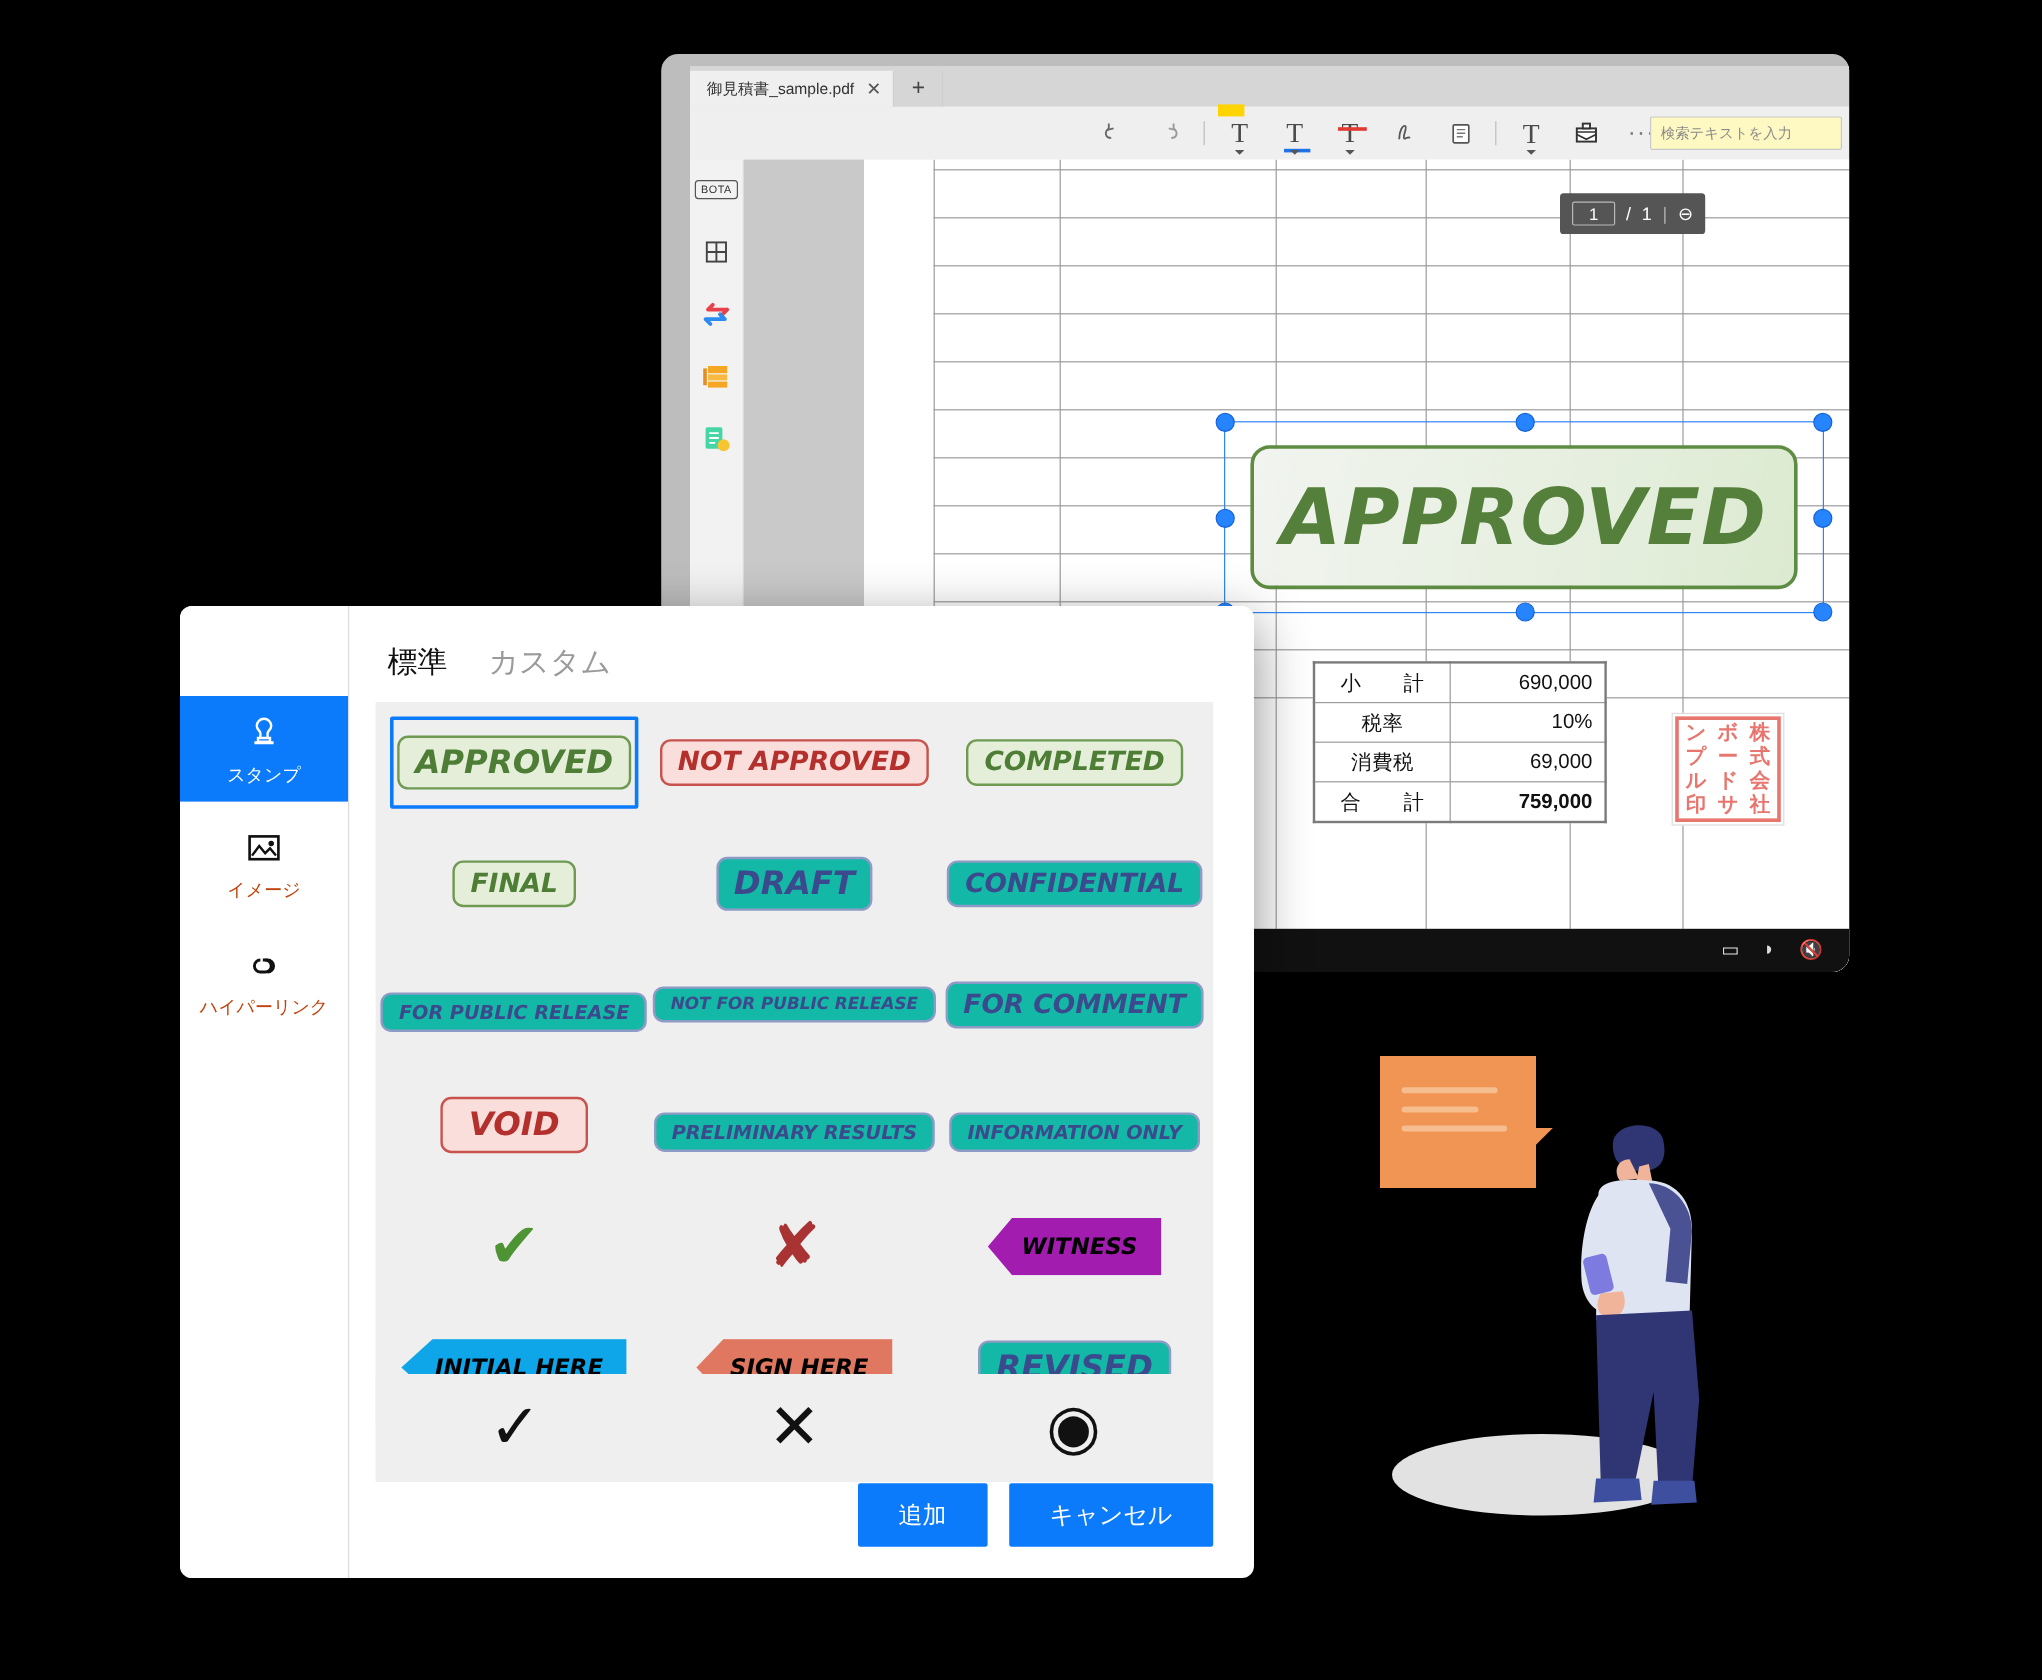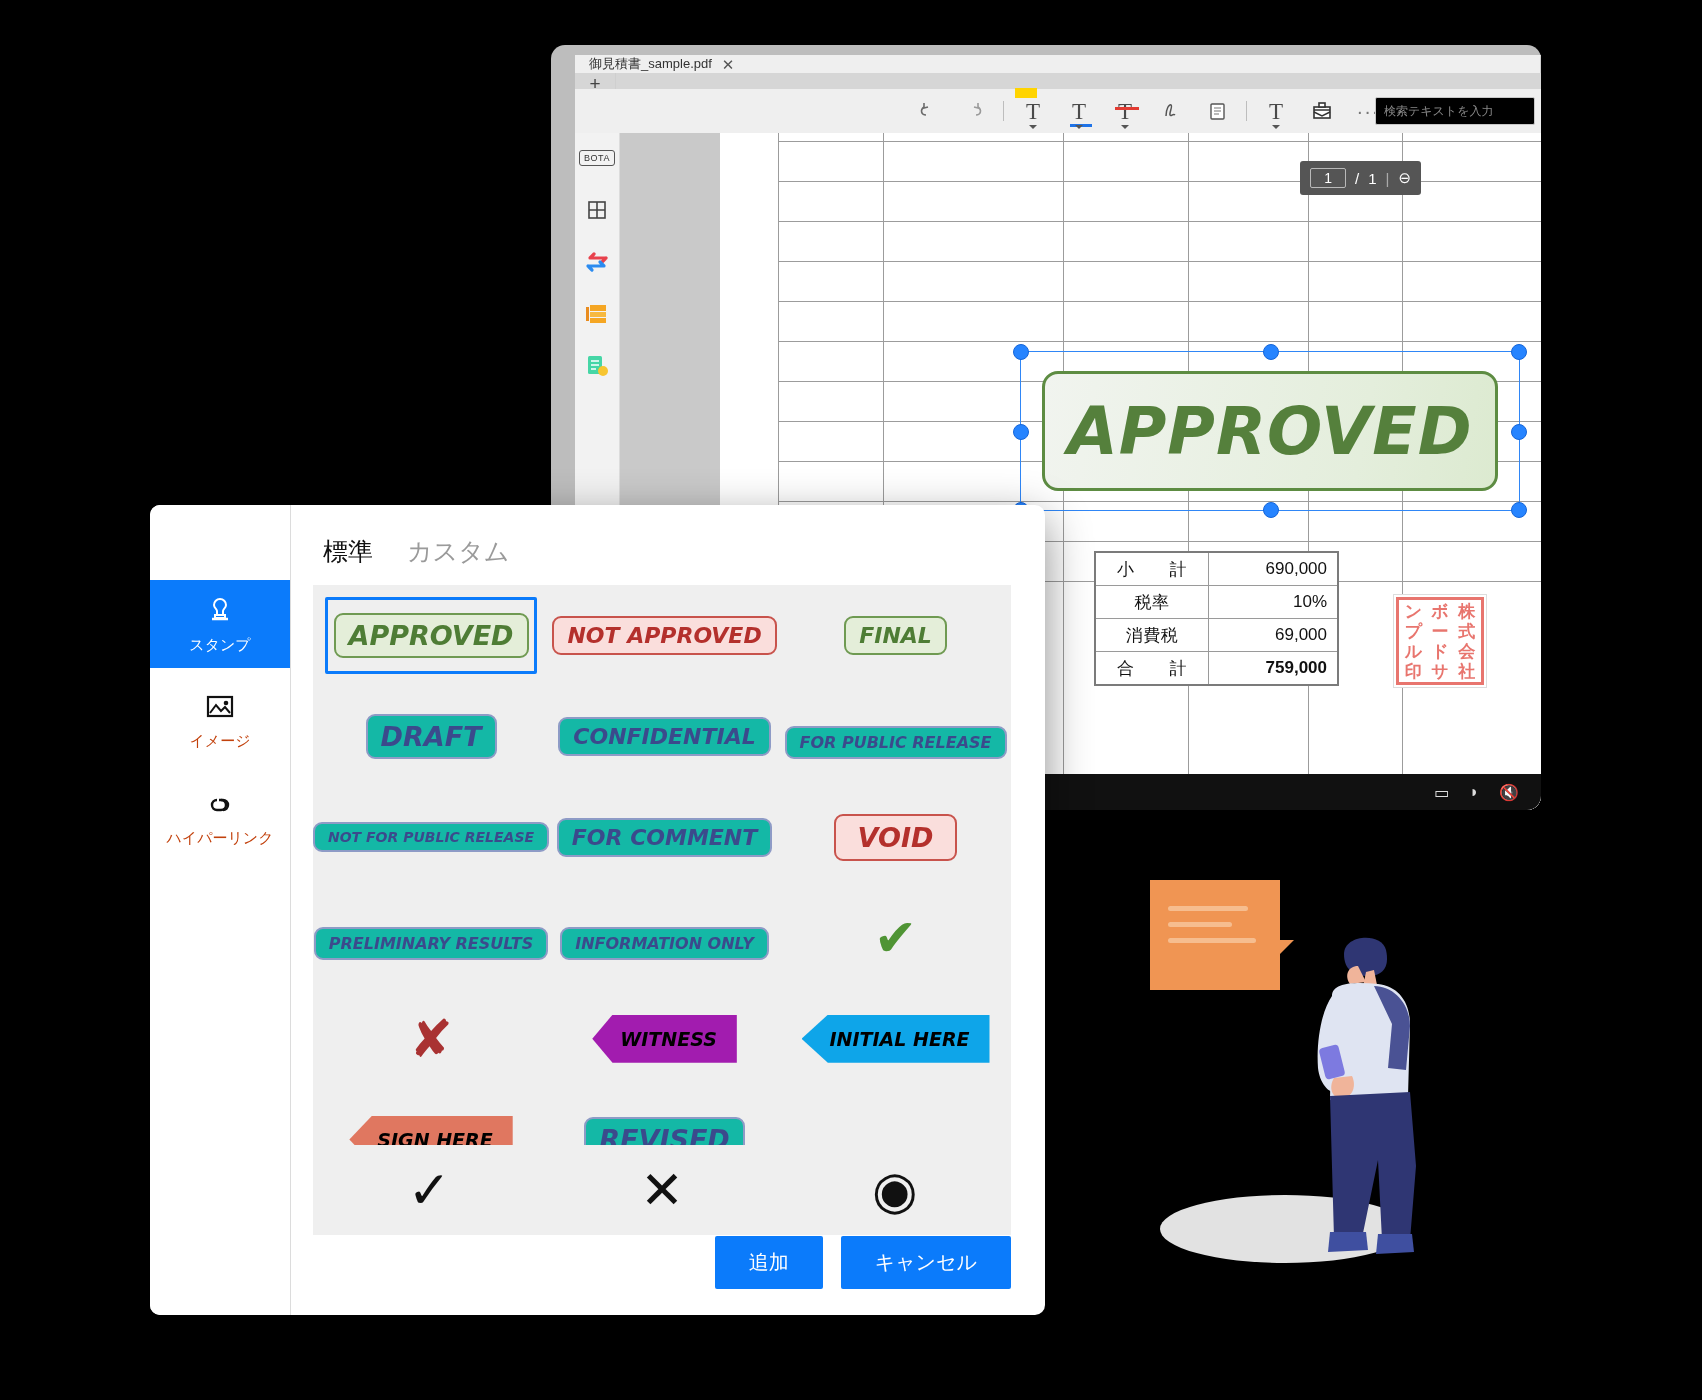--- a/index.html
+++ b/index.html
@@ -14,21 +14,21 @@
 
   
   #pdf-window{
     position:absolute;left:551px;top:45px;width:990px;height:765px;
     background:#bdbdbd;border-radius:14px;
     box-shadow:0 10px 40px rgba(0,0,0,.55);
     overflow:hidden;
   }
   #pdf-chrome{position:absolute;left:24px;top:10px;right:0;bottom:0;background:#fff;}
   
-  .tabstrip{height:34px;background:#d6d6d6;display:flex;flex-direction:column;}
+  .tabstrip{height:34px;background:#d6d6d6;display:flex;align-items:flex-end;}
   .tab{
     height:30px;background:#efefef;display:flex;align-items:center;gap:10px;
     padding:0 10px 0 14px;font-size:13px;color:#333;border-right:1px solid #cfcfcf;
   }
   .tab-close{font-size:15px;color:#555;line-height:1;}
   .tab-new{width:40px;height:30px;display:flex;align-items:center;justify-content:center;
     font-size:19px;color:#444;background:#d6d6d6;border-right:1px solid #cfcfcf;}
   .tabstrip-rest{flex:1;background:#d6d6d6;}
 
   
@@ -36,21 +36,21 @@
     display:flex;align-items:center;position:relative;}
   .tb-spacer{width:330px;}
   .tb-btn{width:46px;height:44px;display:flex;align-items:center;justify-content:center;
     position:relative;color:#4a4a4a;}
   .tb-sep{width:1px;height:20px;background:#bdbdbd;margin:0 6px;}
   .caret{position:absolute;bottom:4px;left:50%;transform:translateX(-50%);
     width:0;height:0;border-left:4px solid transparent;border-right:4px solid transparent;
     border-top:4px solid #555;}
   .serifT{font-family:"Liberation Serif","DejaVu Serif",serif;font-size:23px;line-height:1;}
   .search-box{
-    position:absolute;right:6px;top:8px;width:150px;height:26px;background:#000000;
+    position:absolute;right:6px;top:8px;width:150px;height:26px;background:#fef9c3;
     border:1px solid #c8c8c8;border-radius:2px;display:flex;align-items:center;
     padding-left:8px;font-size:12px;color:#8a8a8a;overflow:hidden;white-space:nowrap;}
 
   
   .pdfbody{position:absolute;left:0;right:0;top:78px;bottom:0;background:#fff;display:flex;}
   .leftrail{width:44px;background:#f2f2f2;border-right:1px solid #dcdcdc;
     display:flex;flex-direction:column;align-items:center;padding-top:10px;gap:22px;}
   .rail-ico{width:30px;height:30px;display:flex;align-items:center;justify-content:center;}
   .bota{border:1.5px solid #555;border-radius:3px;font-size:9px;letter-spacing:.5px;
     color:#333;padding:2px 4px;font-family:"Liberation Sans",sans-serif;}
@@ -408,20 +408,23 @@
       </div>
 
       <div id="stamp-grid">
 
         <div class="cell">
           <div class="sel-ring"></div>
           <div class="chip g-green sz-lg">APPROVED</div>
         </div>
         <div class="cell">
           <div class="chip g-red sz-md">NOT APPROVED</div>
+        </div>
+        <div class="cell">
+          <div class="chip g-green sz-md">COMPLETED</div>
         </div>
 
         <div class="cell">
           <div class="chip g-green sz-md">FINAL</div>
         </div>
         <div class="cell">
           <div class="chip g-blue sz-lg">DRAFT</div>
         </div>
         <div class="cell">
           <div class="chip g-blue sz-md">CONFIDENTIAL</div>

